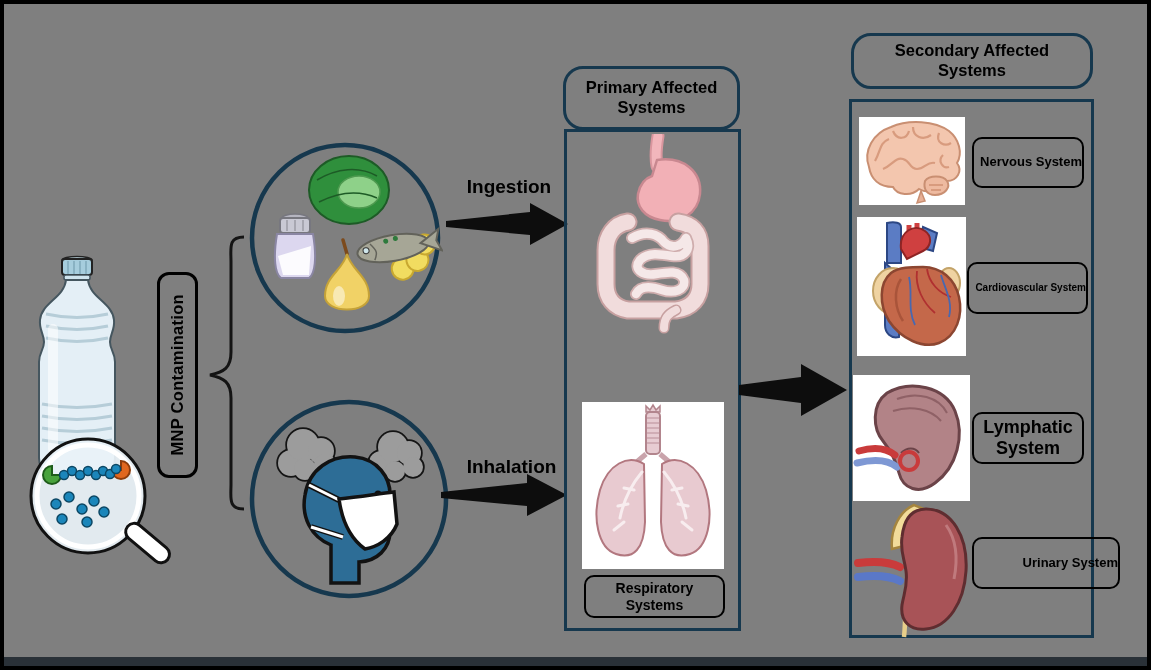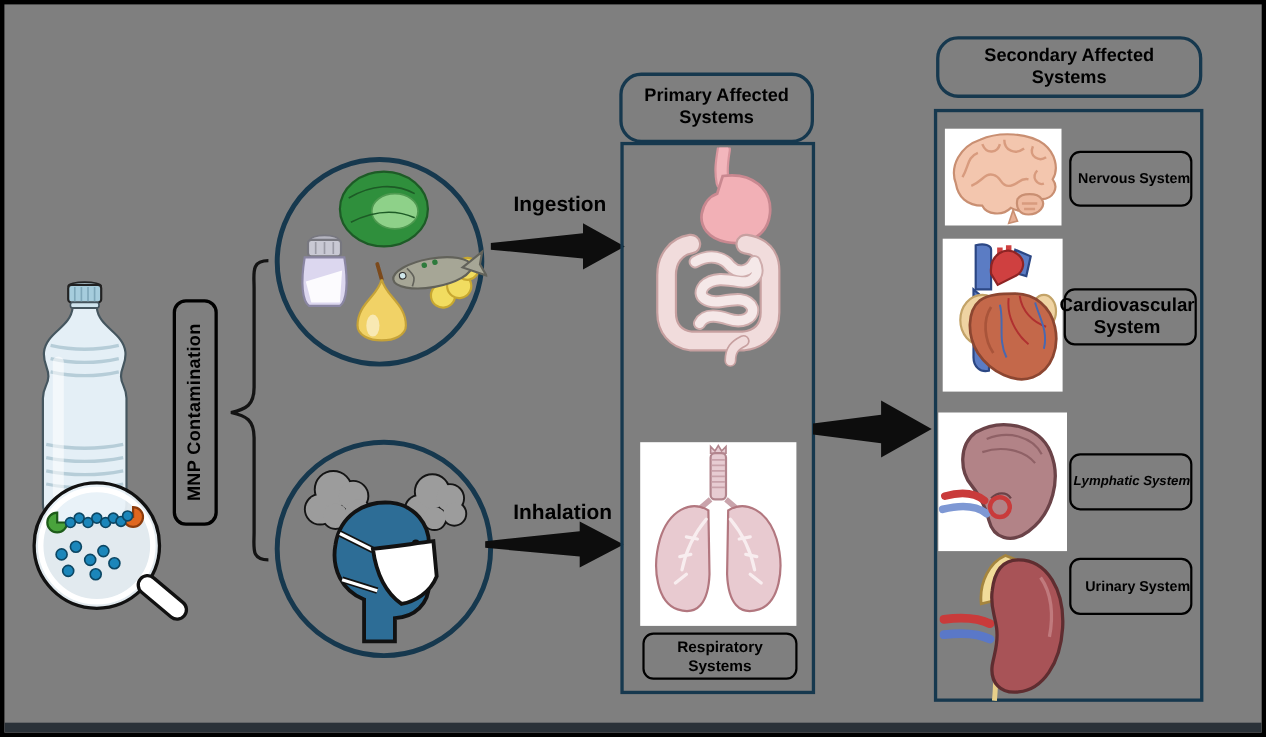--- a/index.html
+++ b/index.html
@@ -311,47 +311,47 @@
       <path d="M34,56 C22,66 22,88 32,104 C44,122 66,132 82,126 C100,119 106,98 102,80 C98,62 84,50 66,50 C54,50 42,50 34,56 Z" fill="#c4684a" stroke="#8c4631" stroke-width="2.5"></path>
       <path d="M44,62 C36,74 38,92 46,104" fill="none" stroke="#a9543a" stroke-width="2.5"></path>
       <g fill="none" stroke-width="1.8">
         <path d="M60,54 C58,70 66,86 78,96" stroke="#b03030"></path>
         <path d="M70,52 C72,66 82,76 94,80" stroke="#b03030"></path>
         <path d="M52,60 C56,76 50,92 58,108" stroke="#4868b0"></path>
         <path d="M84,58 C88,72 96,84 92,100" stroke="#4868b0"></path>
       </g>
     </svg>
   </div>
-  <div class="pill" style="left:963px;top:258px;width:117px;height:48px;font-size:17px;">
+  <div class="pill" style="left:963px;top:258px;width:117px;height:48px;font-size:10px;">
     <span>Cardiovascular System</span>
   </div>
 
   <div class="whitecard" style="left:849px;top:371px;width:117px;height:126px;">
     <svg width="117" height="126" viewBox="0 0 117 126">
       <path d="M34,18 C58,4 92,12 102,36 C112,60 104,92 82,108 C66,120 50,114 46,98 C43,86 38,76 30,66 C20,54 18,30 34,18 Z" fill="#b28387" stroke="#6b4348" stroke-width="3"></path>
       <path d="M44,24 C64,16 86,22 94,38" fill="none" stroke="#8f6166" stroke-width="2"></path>
       <path d="M40,36 C58,30 78,34 88,46" fill="none" stroke="#8f6166" stroke-width="2"></path>
       <path d="M48,78 C54,72 62,72 66,78" fill="none" stroke="#6b4348" stroke-width="2"></path>
       <path d="M4,88 C20,84 34,84 44,92" fill="none" stroke="#7e98d4" stroke-width="7" stroke-linecap="round"></path>
       <path d="M6,76 C20,72 32,72 42,80" fill="none" stroke="#c93b3b" stroke-width="7" stroke-linecap="round"></path>
       <circle cx="56" cy="86" r="9" fill="none" stroke="#c93b3b" stroke-width="4"></circle>
     </svg>
   </div>
-  <div class="pill" style="left:968px;top:408px;width:108px;height:48px;font-size:12px;font-style:italic;">
+  <div class="pill" style="left:968px;top:408px;width:108px;height:48px;font-size:18px;">
     <span>Lymphatic System</span>
   </div>
 
   <div class="abs" style="left:850px;top:497px;width:125px;height:138px;">
     <svg width="125" height="138" viewBox="0 0 125 138">
       <path d="M60,4 C46,10 36,28 38,48 L54,44 C52,28 56,12 70,8 Z" fill="#f2dc9a" stroke="#a5853e" stroke-width="2.5"></path>
       <path d="M54,92 C50,106 52,118 50,136" fill="none" stroke="#e8cf8a" stroke-width="4.5"></path>
       <path d="M4,76 C20,74 34,74 46,80" fill="none" stroke="#5a78c8" stroke-width="8" stroke-linecap="round"></path>
       <path d="M4,62 C20,60 34,60 46,66" fill="none" stroke="#c93b3b" stroke-width="8" stroke-linecap="round"></path>
       <path d="M72,8 C98,8 114,36 112,70 C110,102 94,126 72,128 C56,130 46,120 48,104 C50,92 54,84 52,70 C50,56 46,50 48,36 C50,18 58,8 72,8 Z" fill="#a85357" stroke="#5f2d30" stroke-width="3"></path>
       <path d="M92,24 C102,38 104,58 100,78" fill="none" stroke="#c07a7d" stroke-width="3"></path>
     </svg>
   </div>
-  <div class="pill" style="left:968px;top:503px;width:108px;height:48px;font-size:13px;">
+  <div class="pill" style="left:968px;top:533px;width:108px;height:48px;font-size:13px;padding-left:36px;">
     <span>Urinary System</span>
   </div>
 
   <div class="bottom-band"></div>
 </div>
 
 </body></html>

